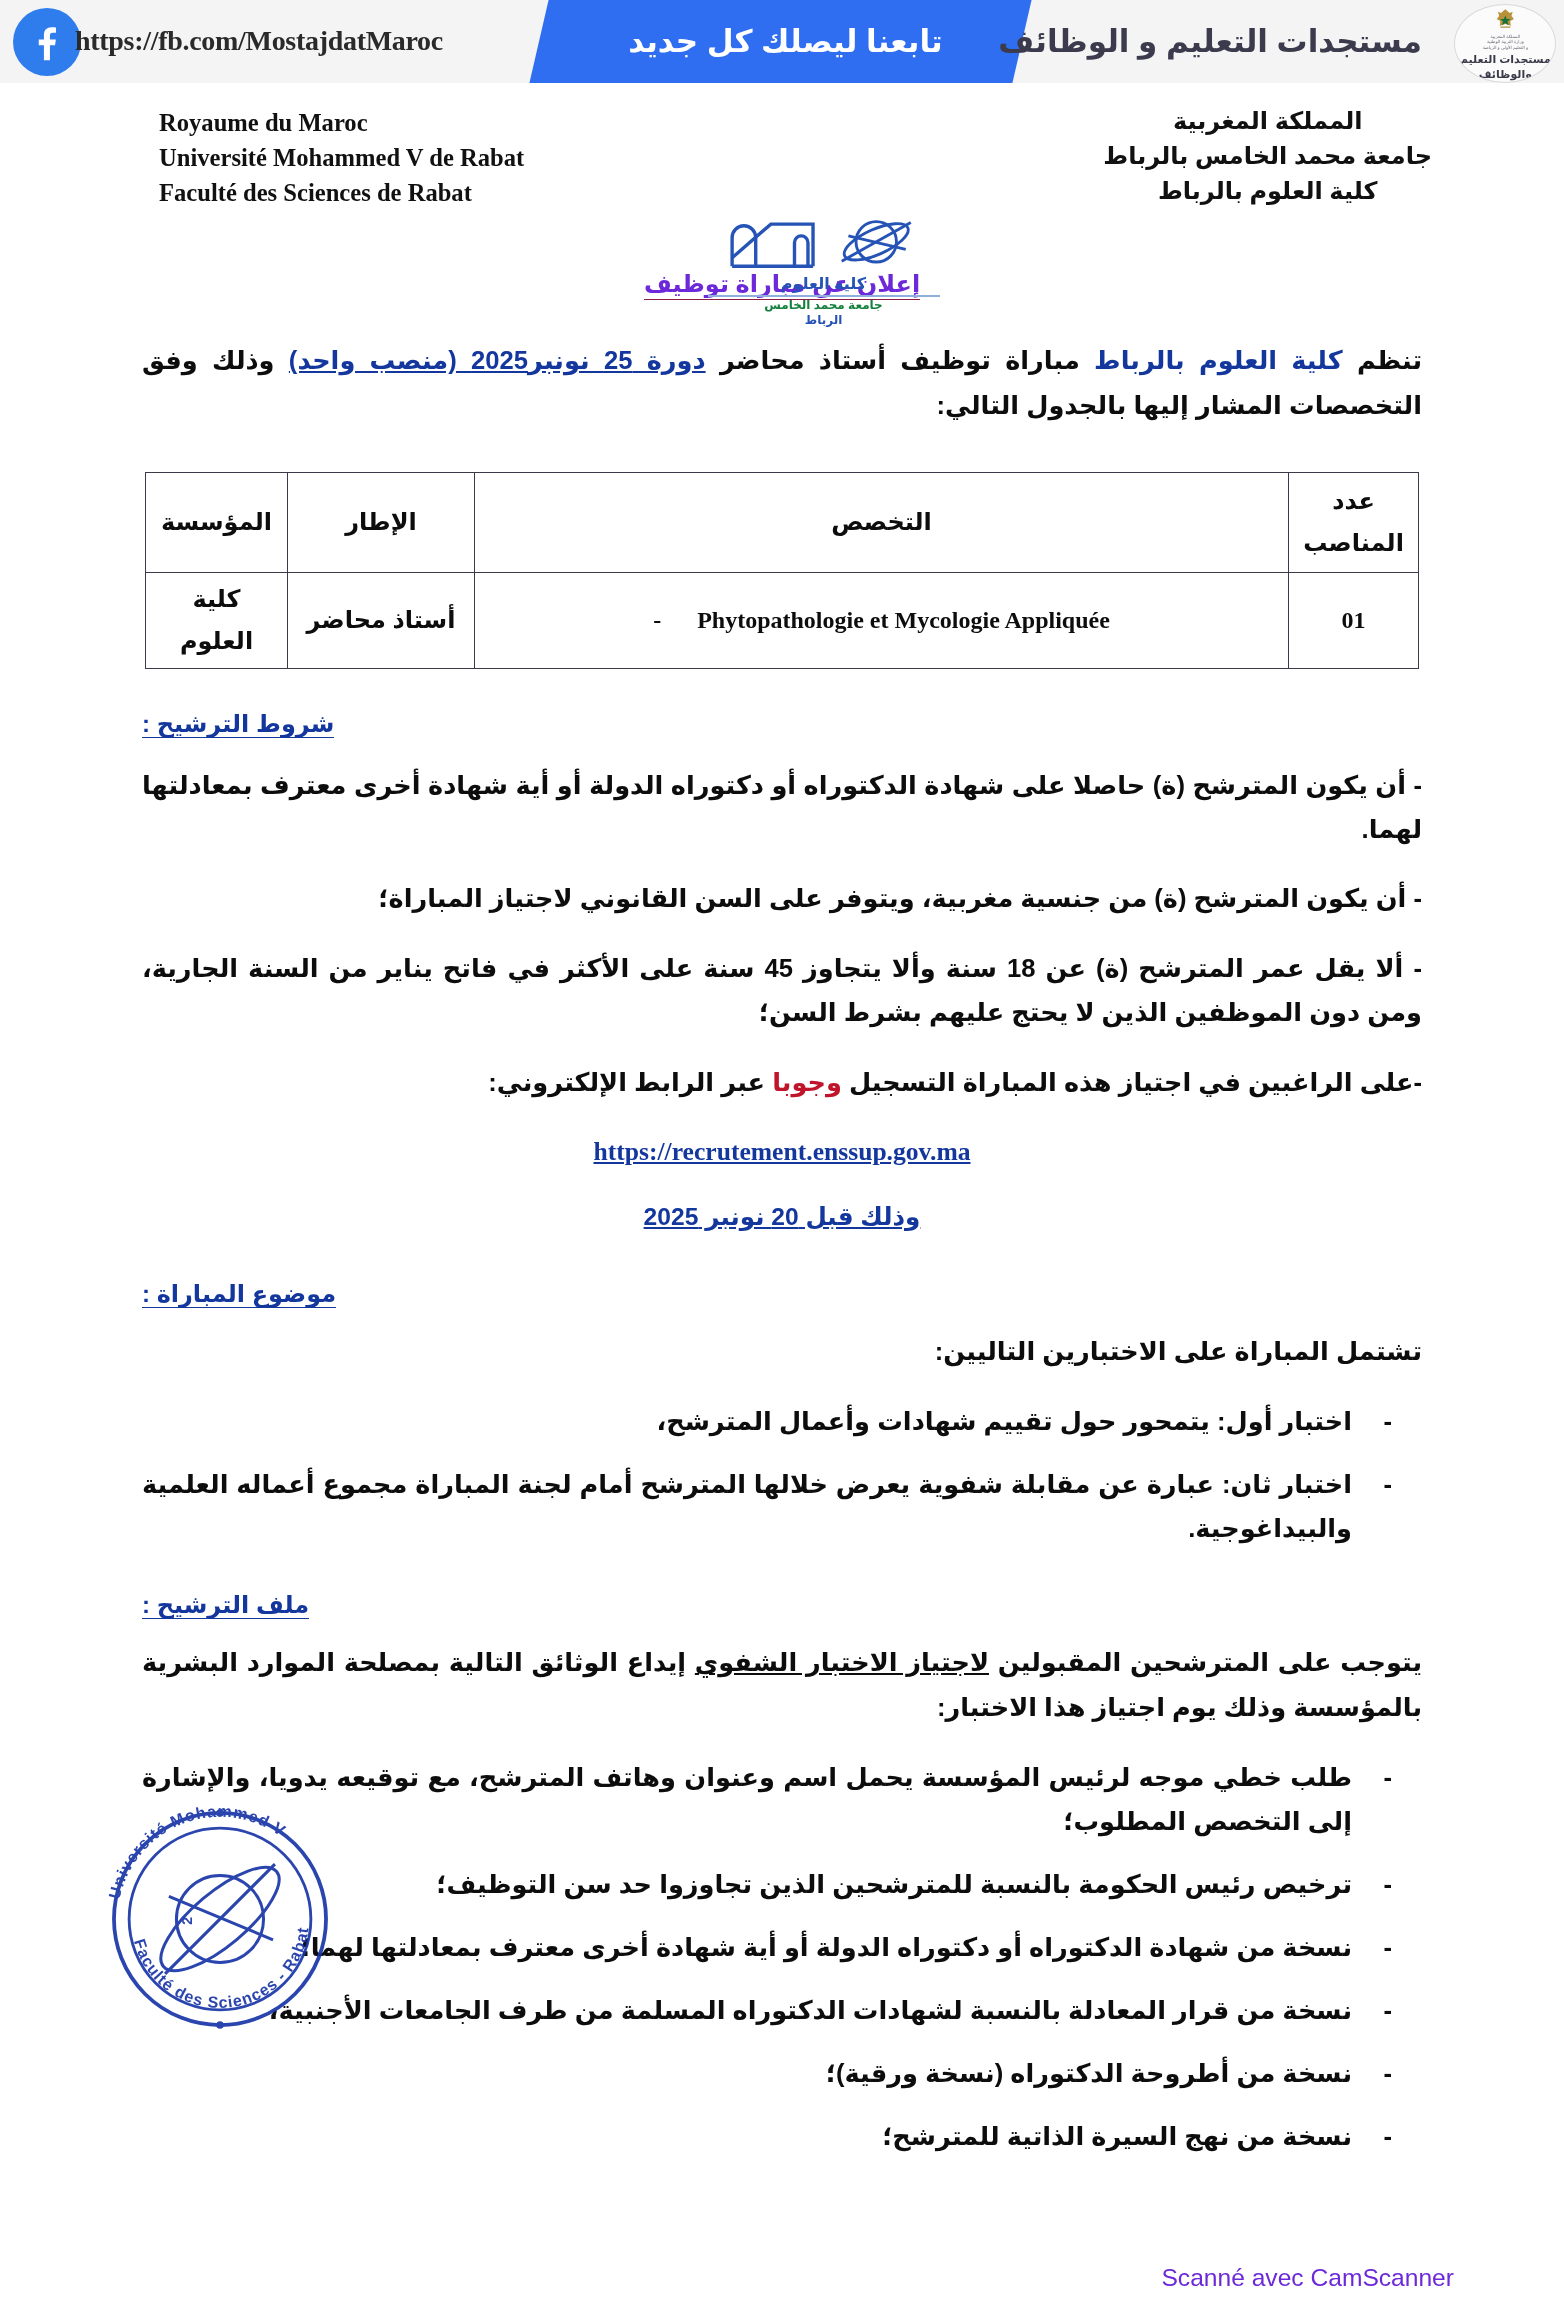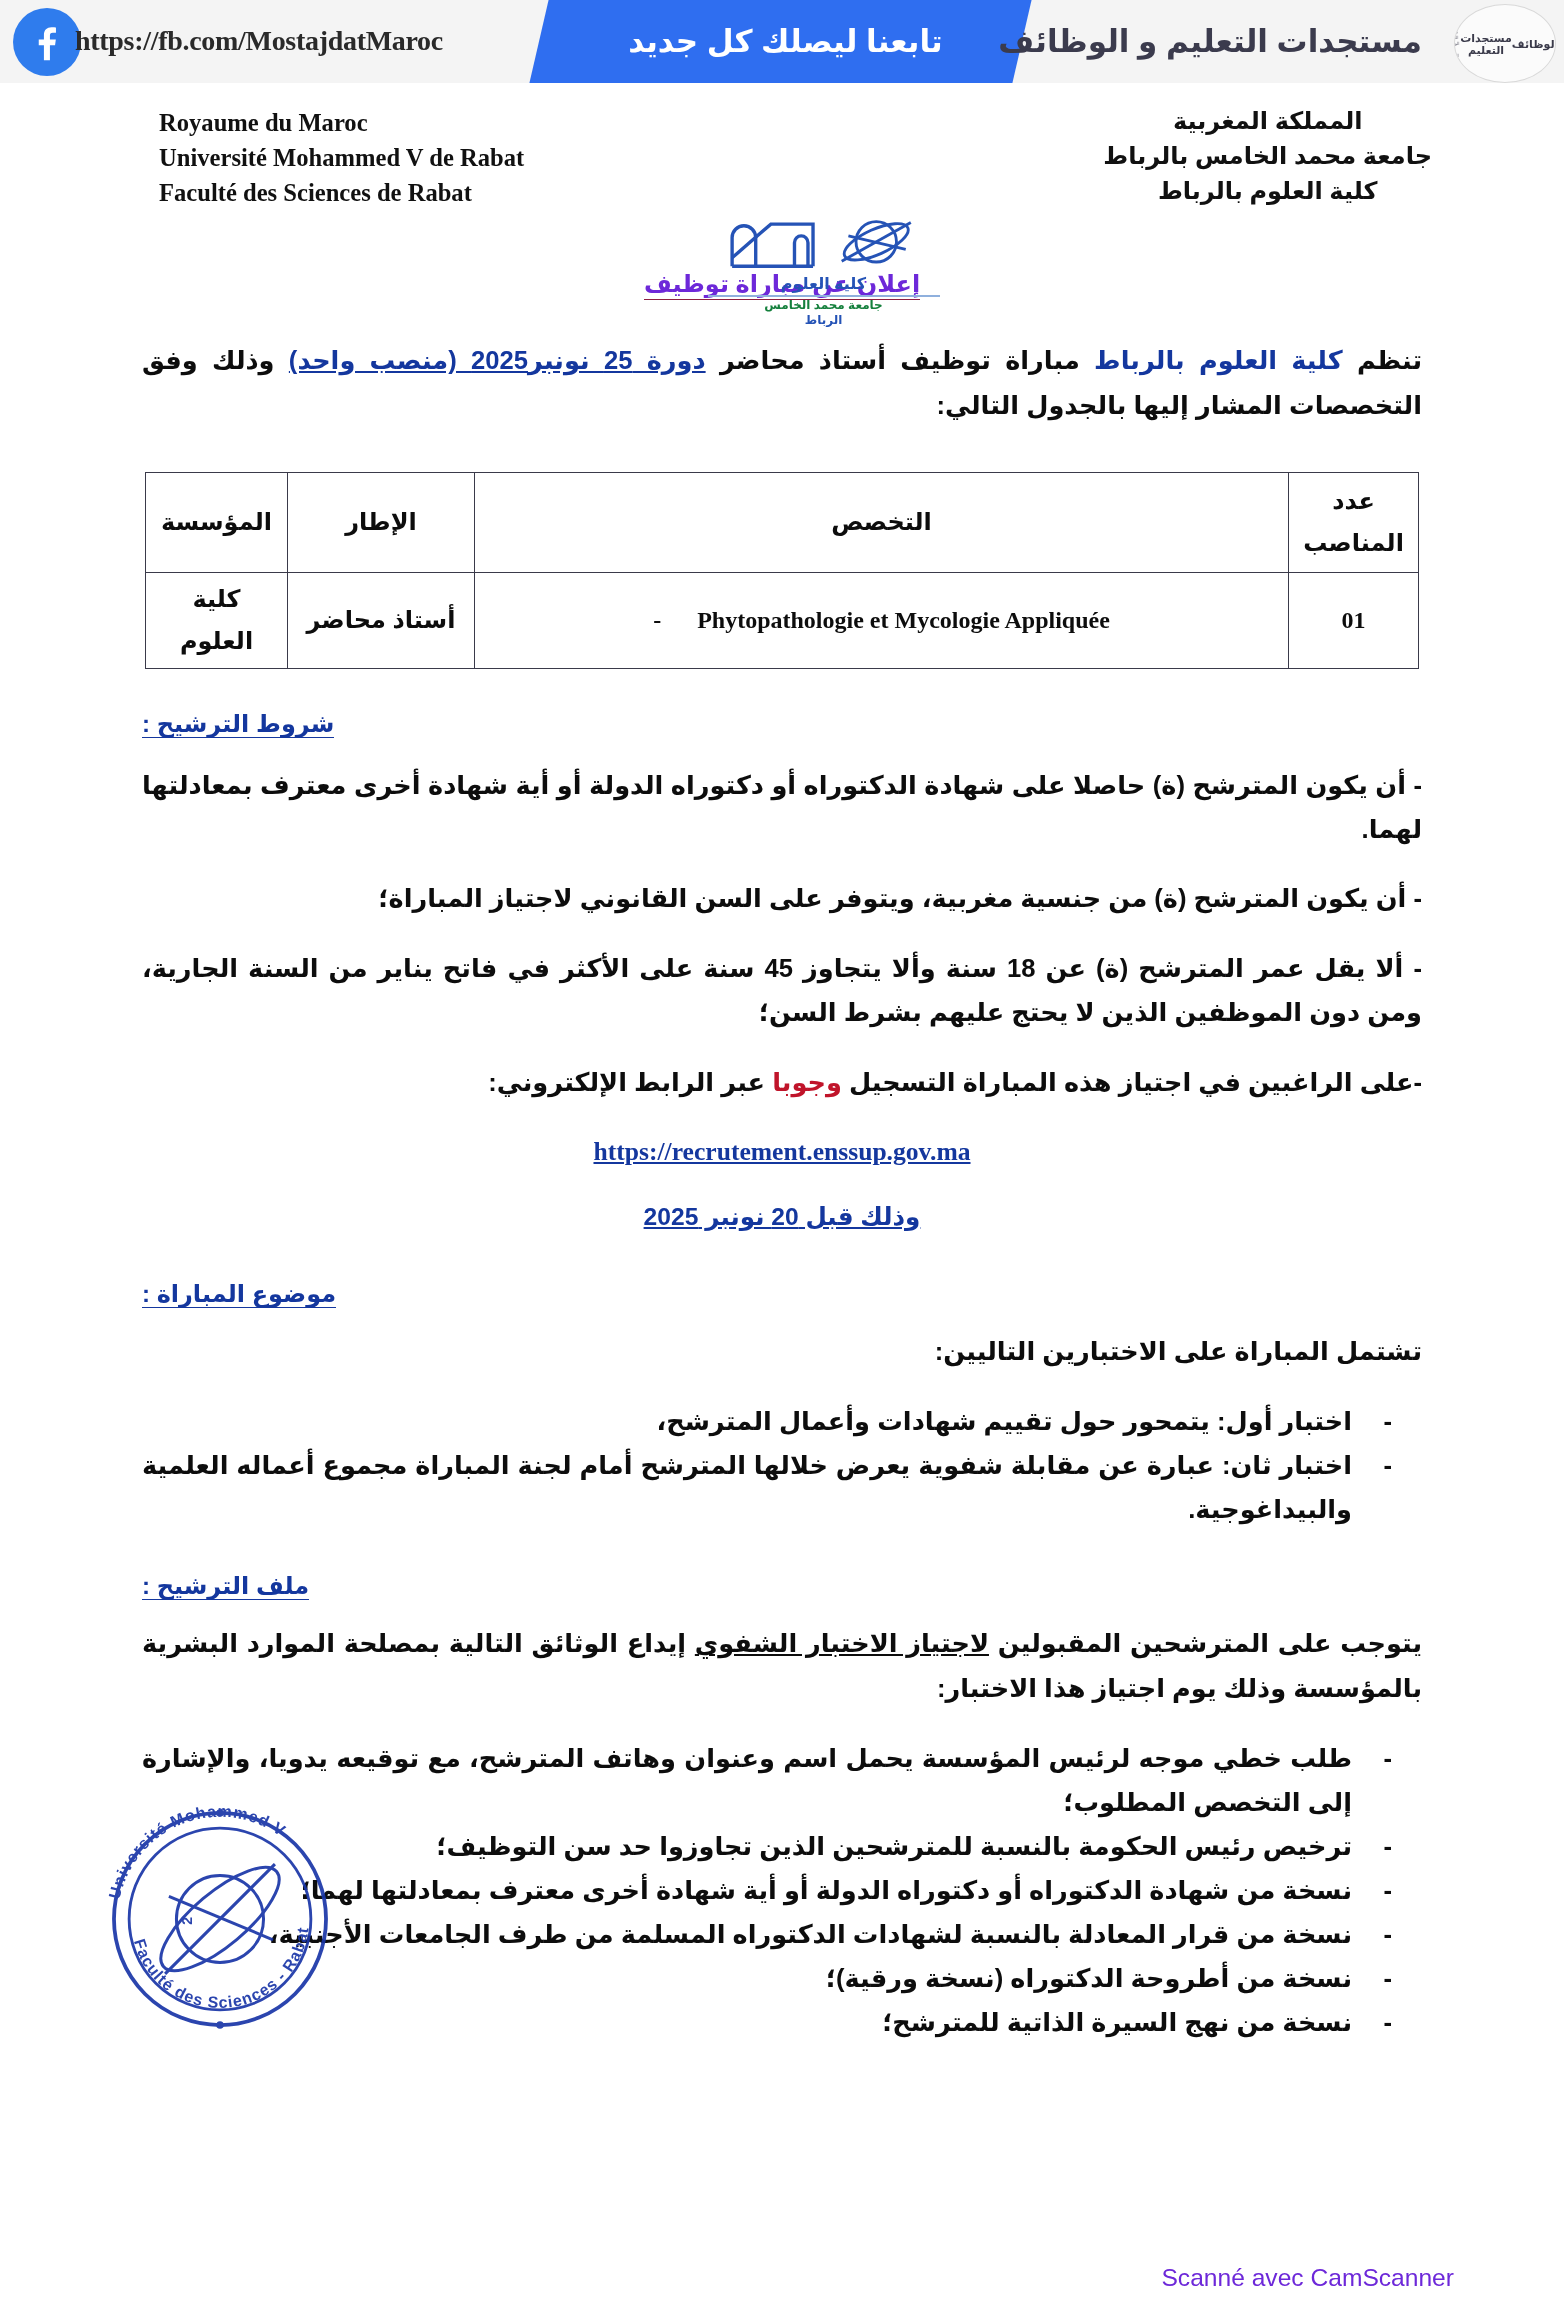--- a/index.html
+++ b/index.html
@@ -72,21 +72,21 @@
     color: #3b3b4d;
     white-space: nowrap;
   }
   .banner-badge {
     position: absolute;
     right: 7.6px; top: 3.8px;
     width: 102px; height: 79px;
     border-radius: 50%;
     background: #fbfbfb;
     border: 0.9px solid #d9d9d9;
-    display: flex; flex-direction: row;
+    display: flex; flex-direction: column;
     align-items: center; justify-content: center;
     overflow: hidden;
   }
   .badge-crest {
     width: 24.6px; height: 24.6px; margin-top: 1.9px;
   }
   .badge-sub {
     font-size: 4.4px; color: #6b6b78; direction: rtl;
     text-align: center; line-height: 1.35; margin-top: 0.9px;
   }
@@ -262,20 +262,21 @@
 
   .para { margin-top: 13.2px; text-align: justify; }
 
   ul.dashlist, ul.bullist {
     list-style: none;
     margin: 9.5px 0 0 0;
     padding: 0 70px 0 0;
   }
   ul.dashlist li, ul.bullist li {
     position: relative;
+    margin-top: 19px;
     text-align: justify;
     line-height: 1.72;
     font-size: 25.6px;
   }
   ul.dashlist li::before {
     content: "-";
     position: absolute;
     right: -40px;
     top: 0;
     font-weight: bold;

